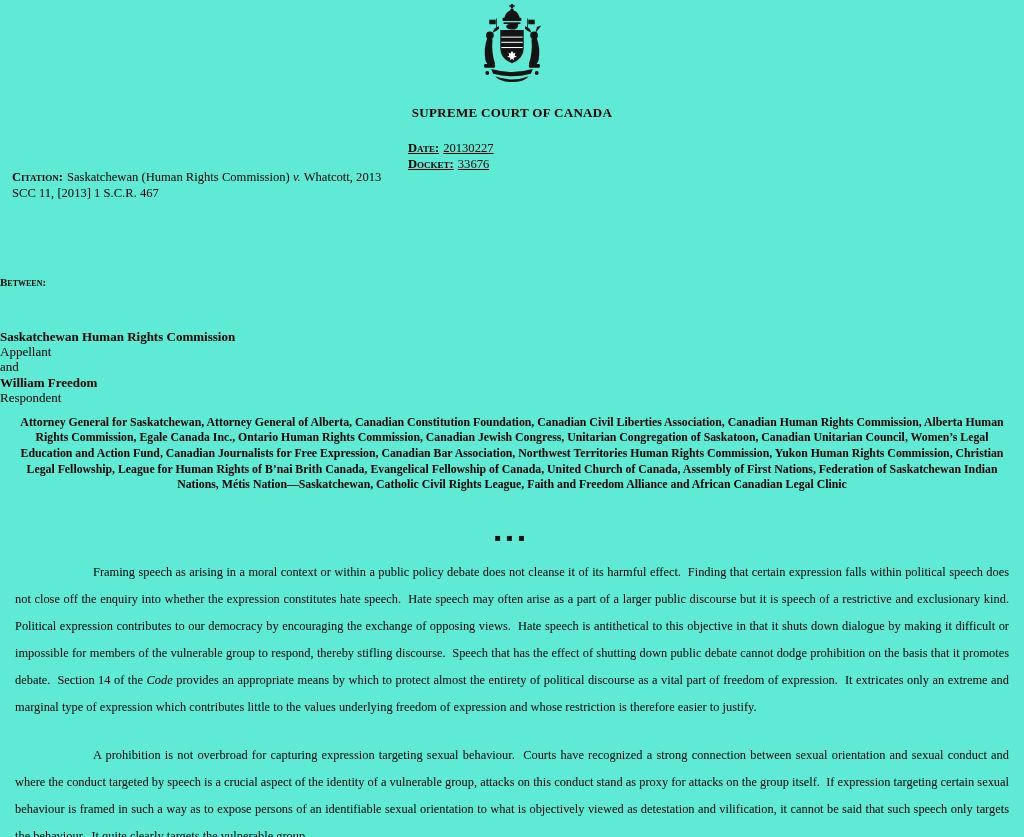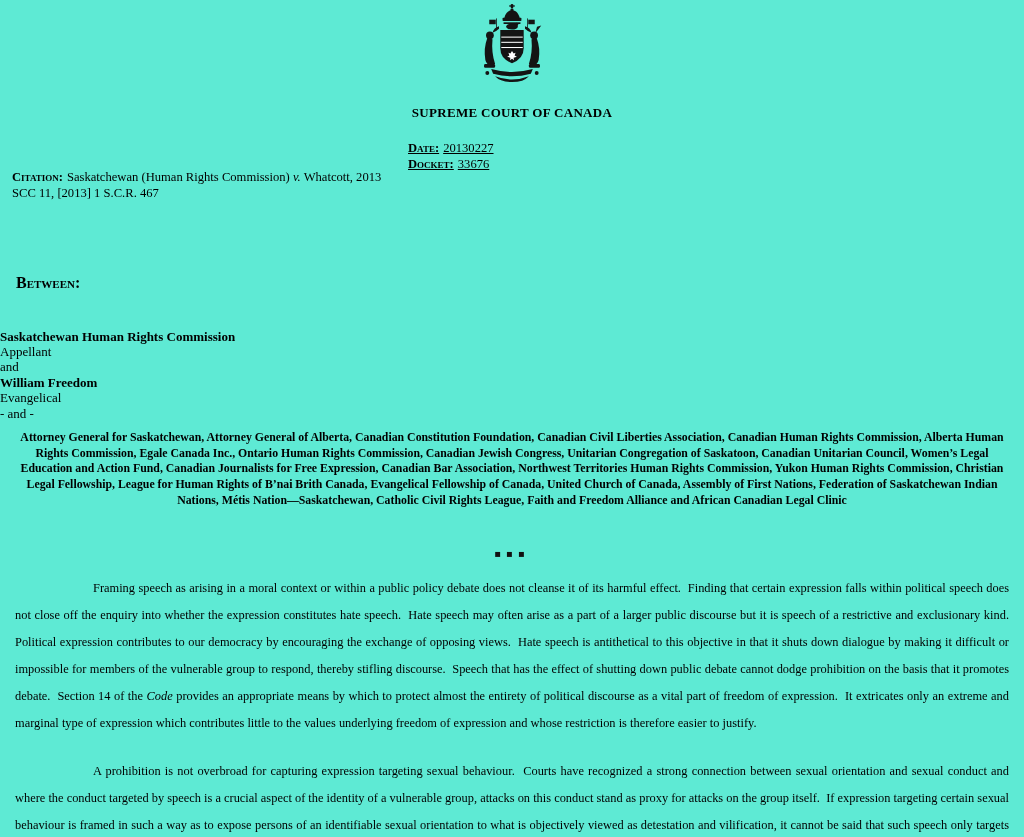--- a/index.html
+++ b/index.html
@@ -30,22 +30,22 @@
     display: flex;
     margin-top: 20px;
     padding: 0 12px;
     font-size: 12.6px;
     line-height: 15.6px;
   }
   .cite-left { width: 388px; margin-top: 29px; }
   .cite-right { margin-left: 8px; text-decoration: underline; }
   .between {
     margin-top: 74px;
-    padding-left: 16px;
-    font-size: 16px;
+    padding-left: 0;
+    font-size: 11px;
     line-height: 15.4px;
   }
   .parties {
     font-size: 13px;
     line-height: 15.4px;
     margin-top: 38px;
   }
   .interveners {
     margin-top: 9px;
     padding: 0 12px;
@@ -133,22 +133,21 @@
     </div>
   </div>
 
   <div class="between sc">Between:</div>
 
   <div class="parties">
     <div class="bold">Saskatchewan Human Rights Commission</div>
     <div>Appellant</div>
     <div>and</div>
     <div class="bold">William Freedom</div>
-    <div>Evangelical</div>
-    <div>- and -</div>
+    <div>Respondent</div>
   </div>
 
   <div class="interveners">Attorney General for Saskatchewan, Attorney General of Alberta, Canadian Constitution Foundation, Canadian Civil Liberties Association, Canadian Human Rights Commission, Alberta Human Rights Commission, Egale Canada Inc., Ontario Human Rights Commission, Canadian Jewish Congress, Unitarian Congregation of Saskatoon, Canadian Unitarian Council, Women’s Legal Education and Action Fund, Canadian Journalists for Free Expression, Canadian Bar Association, Northwest Territories Human Rights Commission, Yukon Human Rights Commission, Christian Legal Fellowship, League for Human Rights of B’nai Brith Canada, Evangelical Fellowship of Canada, United Church of Canada, Assembly of First Nations, Federation of Saskatchewan Indian Nations, Métis Nation—Saskatchewan, Catholic Civil Rights League, Faith and Freedom Alliance and African Canadian Legal Clinic</div>
 
   <div class="separator-row">
     <span class="separator-glyphs">▪▪▪</span>
   </div>
 
   <p class="body-para para-1"><span>Framing speech as arising in a moral context or within a public policy debate does not cleanse it of its harmful effect.  Finding that certain expression falls within political speech does not close off the enquiry into whether the expression constitutes hate speech.  Hate speech may often arise as a part of a larger public discourse but it is speech of a restrictive and exclusionary kind.  Political expression contributes to our democracy by encouraging the exchange of opposing views.  Hate speech is antithetical to this objective in that it shuts down dialogue by making it difficult or impossible for members of the vulnerable group to respond, thereby stifling discourse.  Speech that has the effect of shutting down public debate cannot dodge prohibition on the basis that it promotes debate.  Section 14 of the </span><span class="ital">Code</span><span> provides an appropriate means by which to protect almost the entirety of political discourse as a vital part of freedom of expression.  It extricates only an extreme and marginal type of expression which contributes little to the values underlying freedom of expression and whose restriction is therefore easier to justify.</span></p>
 

